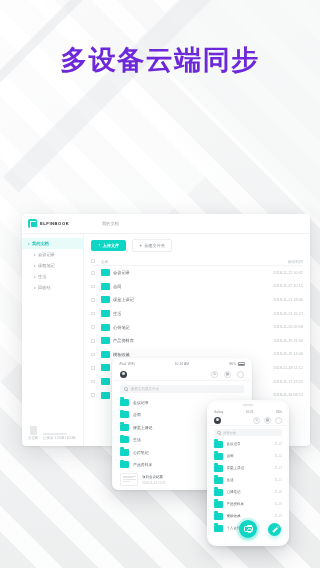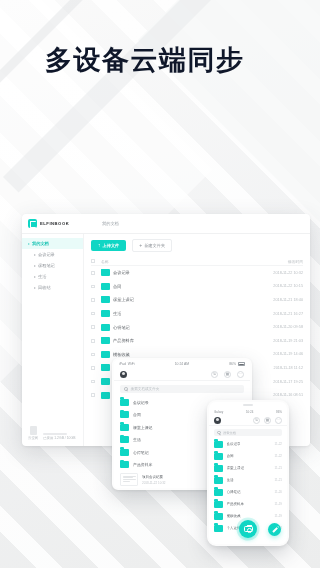--- a/index.html
+++ b/index.html
@@ -42,27 +42,26 @@
     background: rgba(255,255,255,.55);
     transform: rotate(45deg);
   }
   .bg-wedge.w1 { left: -150px; top: 20px; }
   .bg-wedge.w2 { left: 200px; top: -110px; background: rgba(246,247,248,.8); }
 
   
   .headline {
     position: absolute;
     left: 0; right: 0; top: 42px;
-    text-align: left;
+    text-align: center;
     font-size: 27px;
     font-weight: 700;
     letter-spacing: 1.5px;
-    color: #0f172a;
+    color: #6d28d9;
     font-family: "DejaVu Sans", "Liberation Sans", sans-serif;
-    margin-left: 45px;
   }
 
   
   .desktop {
     position: absolute;
     left: 22px; top: 214px;
     width: 288px; height: 232px;
     background: #ffffff;
     border-radius: 4px;
     box-shadow: 0 6px 22px rgba(60,70,80,.16), 0 1px 3px rgba(0,0,0,.07);

